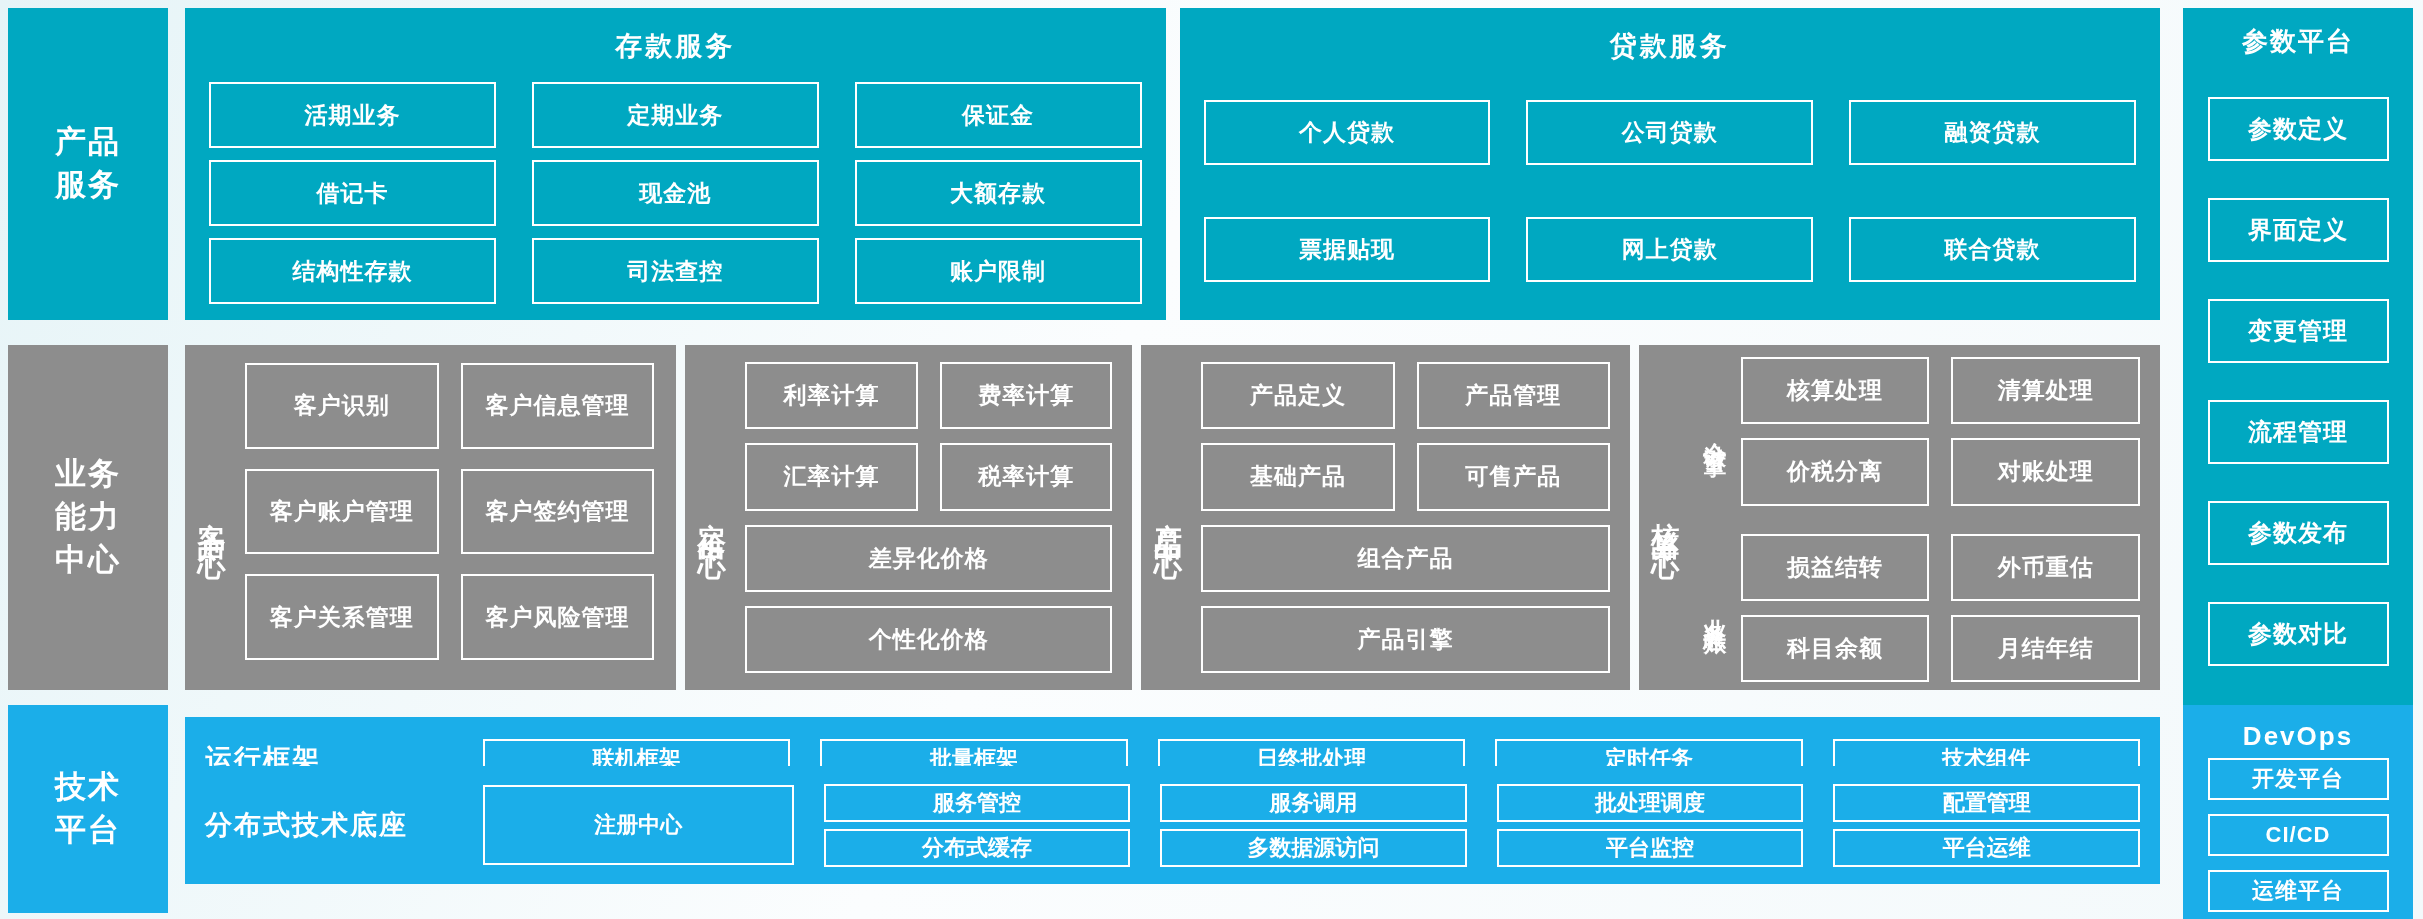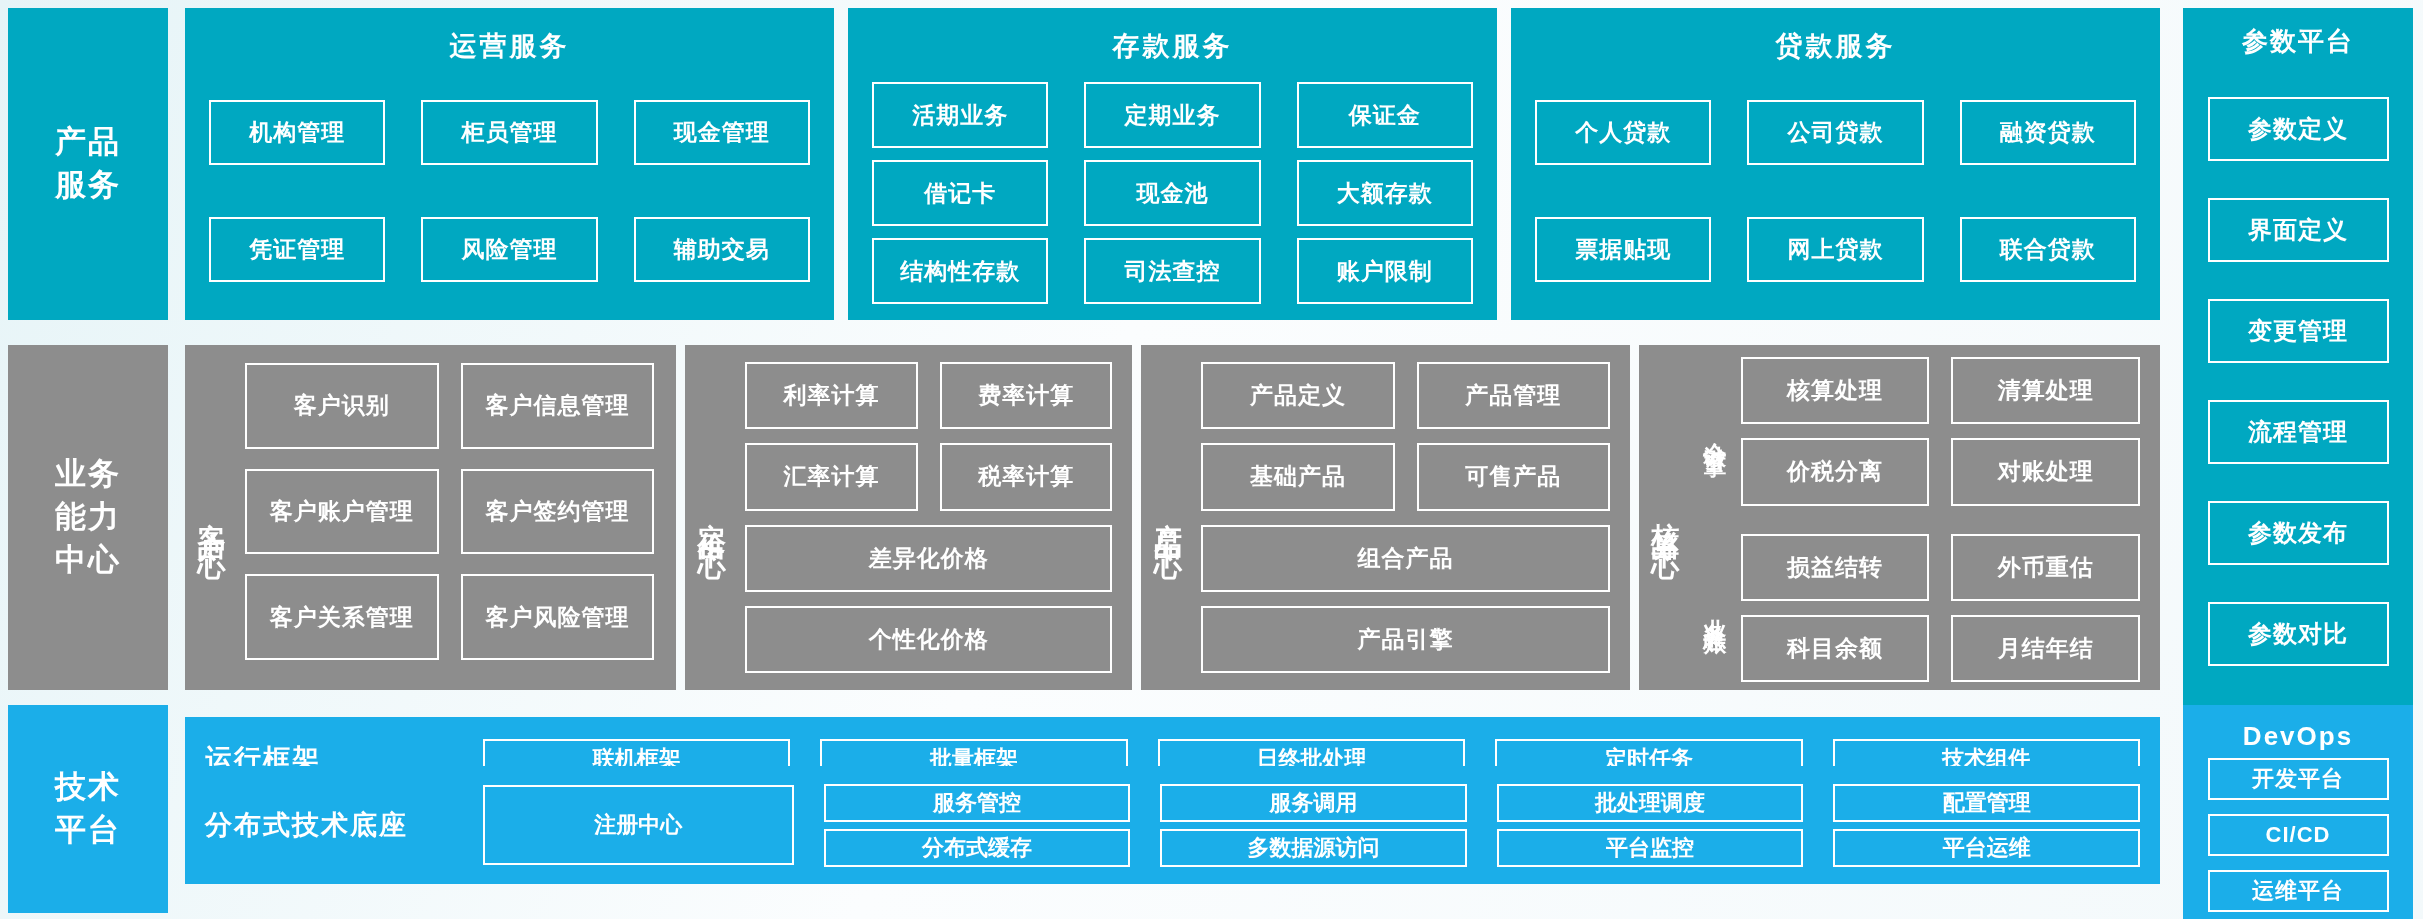--- a/index.html
+++ b/index.html
@@ -89,31 +89,20 @@
 
   <div class="side-label teal" id="lbl-products">产品
 服务</div>
   <div class="side-label gray" id="lbl-capabilities">业务
 能力
 中心</div>
   <div class="side-label blue" id="lbl-tech">技术
 平台</div>
 
   <div class="top-band">
-    <div class="svc teal">
-      <div class="svc-title">运营服务</div>
-      <div class="svc-grid rows-2">
-          <div class="w-box">机构管理</div>
-          <div class="w-box">柜员管理</div>
-          <div class="w-box">现金管理</div>
-          <div class="w-box">凭证管理</div>
-          <div class="w-box">风险管理</div>
-          <div class="w-box">辅助交易</div>
-        </div>
-    </div>
     <div class="svc teal">
       <div class="svc-title">存款服务</div>
       <div class="svc-grid rows-3">
           <div class="w-box">活期业务</div>
           <div class="w-box">定期业务</div>
           <div class="w-box">保证金</div>
           <div class="w-box">借记卡</div>
           <div class="w-box">现金池</div>
           <div class="w-box">大额存款</div>
           <div class="w-box">结构性存款</div>

